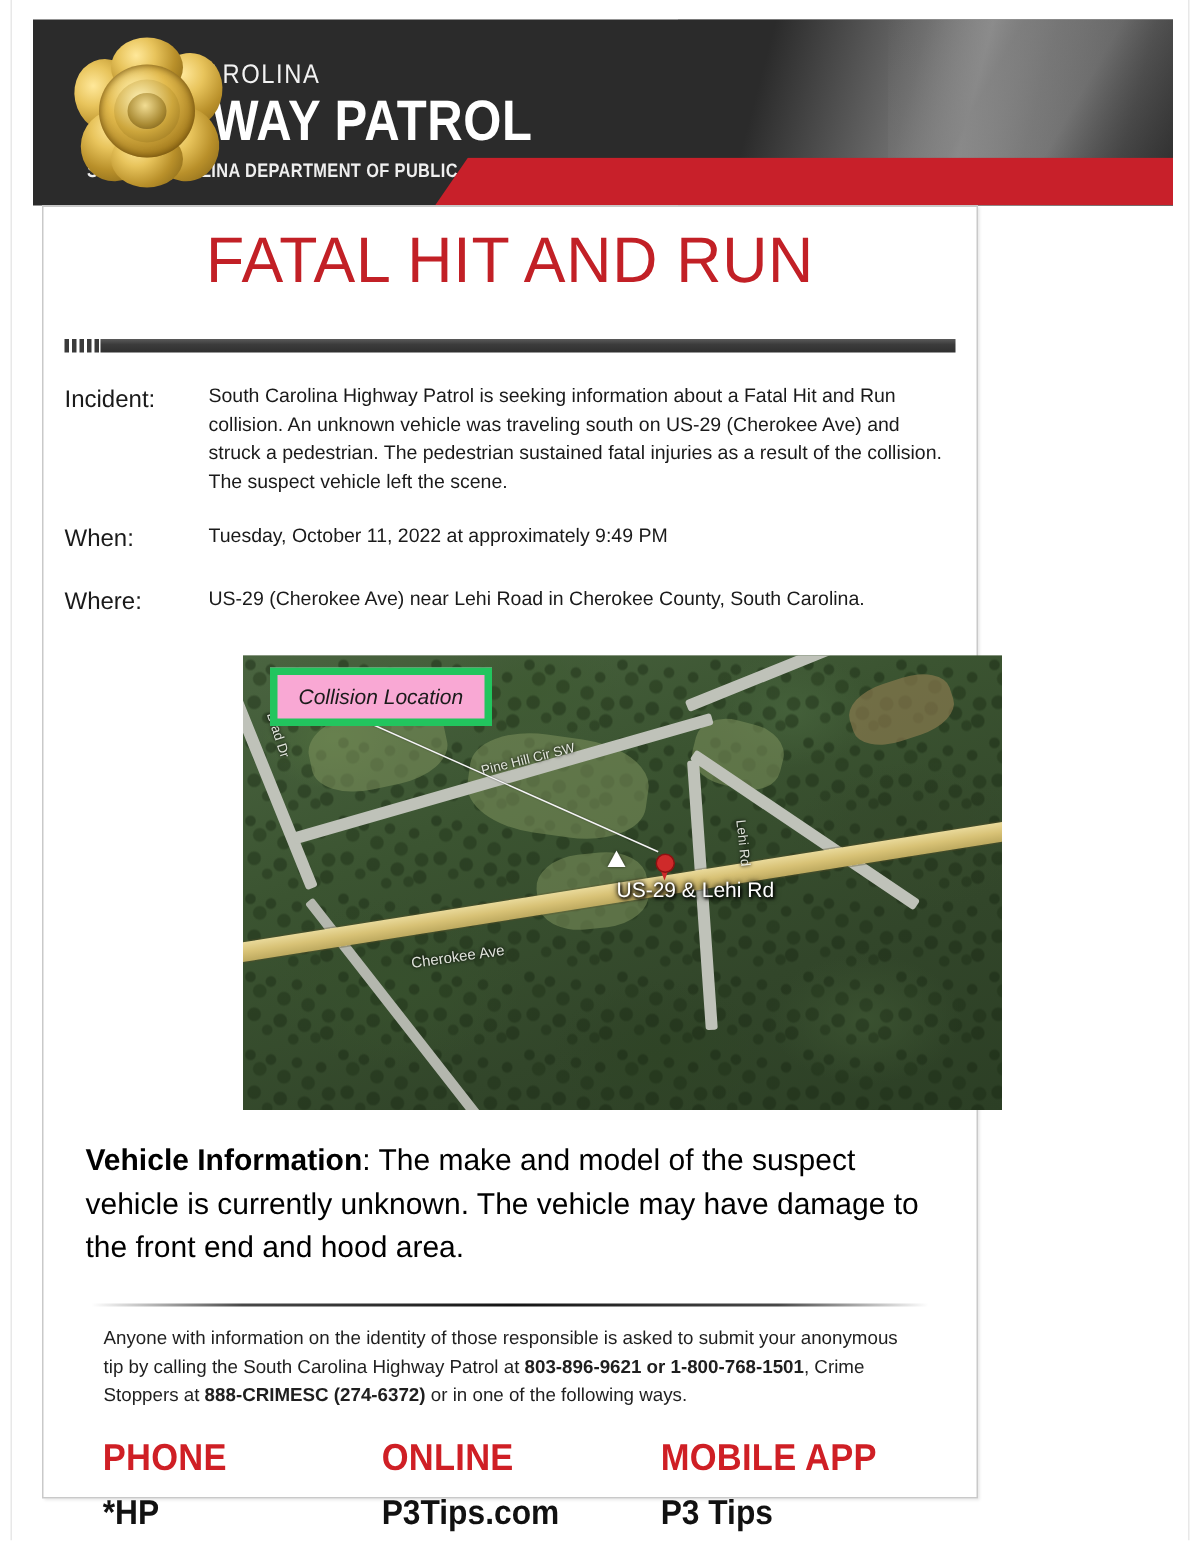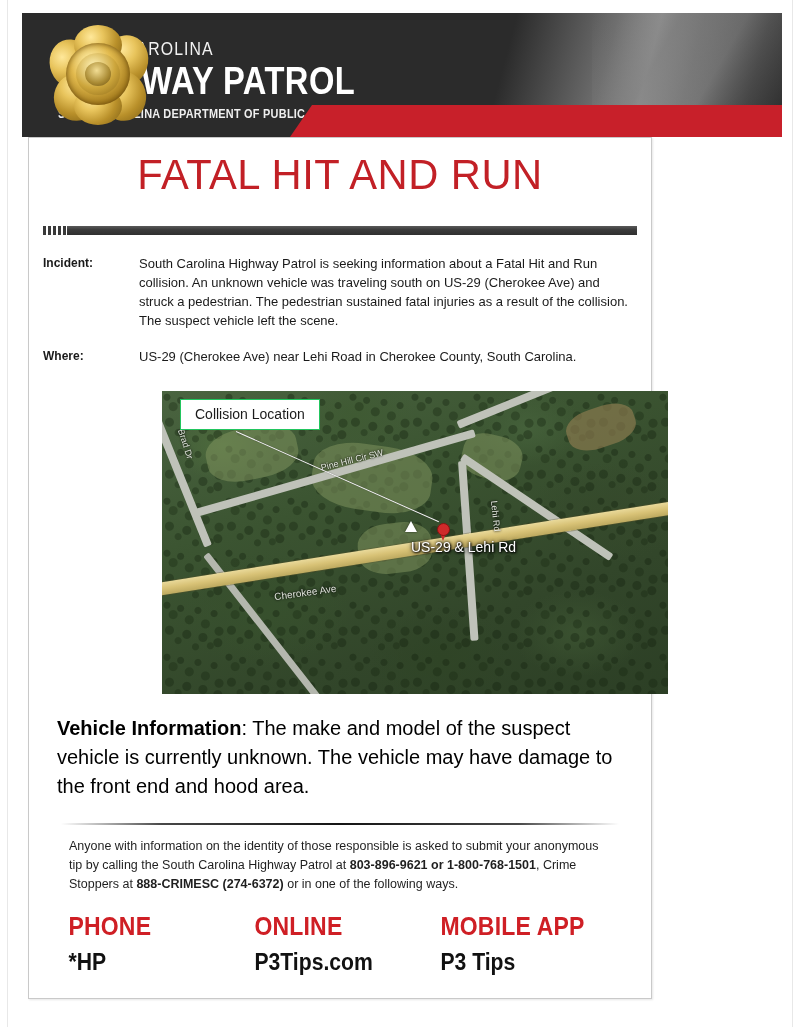--- a/index.html
+++ b/index.html
@@ -124,21 +124,21 @@
   .rule-bar {
     position: absolute; left: 24px; right: 0; top: 1px; height: 9px;
     background: linear-gradient(180deg, #5a5a5a 0%, #3c3c3c 40%, #2f2f2f 100%);
   }
 
   .body { padding: 0 14px; }
 
   .field { display: flex; margin-top: 18px; }
   .field-label {
     flex: 0 0 96px;
-    font-size: 12px; font-weight: 700; color: #1a1a1a;
+    font-size: 16px; font-weight: 400; color: #1a1a1a;
     line-height: 1.45;
   }
   .field-value {
     flex: 1 1 auto;
     font-size: 13px; color: #1a1a1a; line-height: 1.45;
     max-width: 610px;
   }
 
   
   .map-wrap {
@@ -270,26 +270,27 @@
   .leader {
     position: absolute; left: 74px; top: 40px;
     width: 222px; height: 1px;
     background: #f5f5f5;
     transform: rotate(24deg); transform-origin: left center;
     box-shadow: 0 0 1px rgba(0,0,0,.5);
   }
 
   .collision-box {
     position: absolute; left: 18px; top: 8px;
-    background: #ffffff;
+    background: #f9a8d4;
     padding: 6px 14px 7px 14px;
     font-size: 14px; color: #1a1a1a;
     font-family: "Liberation Sans", sans-serif;
-    border: 1px solid #22c55e;
+    border: 5px solid #22c55e;
     white-space: nowrap;
+    font-style: italic;
   }
 
   
   .vehicle {
     margin: 20px 14px 0 14px;
     font-size: 20px; color: #000000; line-height: 1.45;
   }
   .vehicle b { font-weight: 700; }
 
   .divider {
@@ -366,20 +367,24 @@
       <div class="rule-bar"></div>
     </div>
 
     <div class="body">
 
       <div class="field">
         <div class="field-label">Incident:</div>
         <div class="field-value">South Carolina Highway Patrol is seeking information about a Fatal Hit and Run collision. An unknown vehicle was traveling south on US-29 (Cherokee Ave) and struck a pedestrian. The pedestrian sustained fatal injuries as a result of the collision. The suspect vehicle left the scene.</div>
       </div>
 
+      <div class="field">
+        <div class="field-label">When:</div>
+        <div class="field-value">Tuesday, October 11, 2022 at approximately 9:49 PM</div>
+      </div>
 
       <div class="field">
         <div class="field-label">Where:</div>
         <div class="field-value">US-29 (Cherokee Ave) near Lehi Road in Cherokee County, South Carolina.</div>
       </div>
 
       <div class="map-wrap">
         <div class="map-base"></div>
         <div class="map-texture"></div>
 

